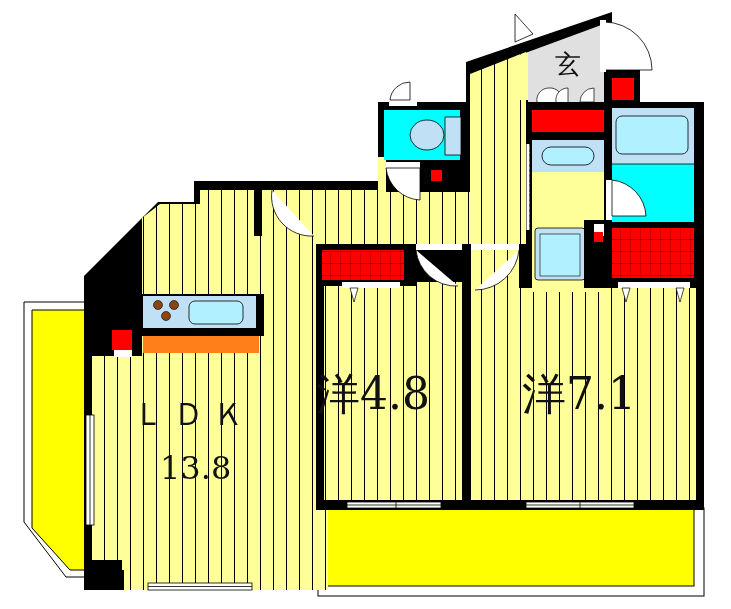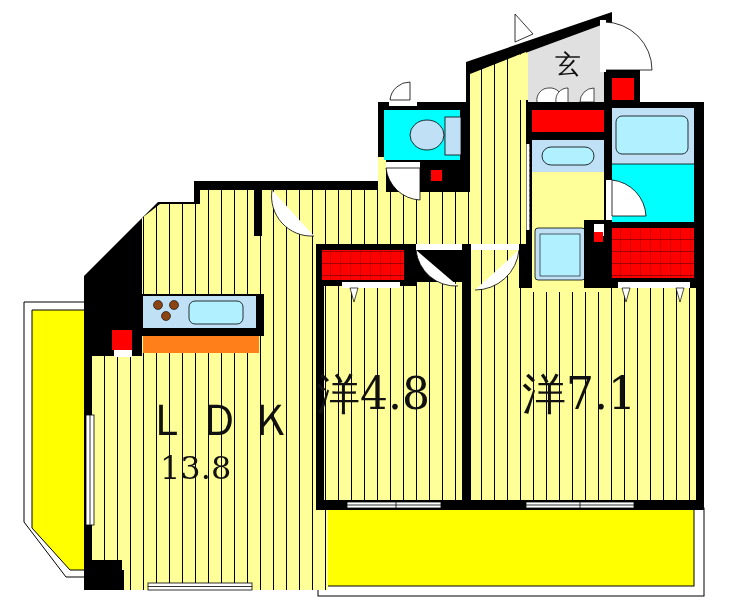--- a/index.html
+++ b/index.html
@@ -1,19 +1,19 @@
 <!DOCTYPE html>
 <html><head>
 <meta charset="utf-8">
 <style>
   html, body { margin: 0; padding: 0; background: #ffffff; }
   body { width: 731px; height: 609px; overflow: hidden; position: relative; }
   #plan { position: absolute; left: 0; top: 0; width: 731px; height: 609px; }
   .lbl { position: absolute; font-family: "DejaVu Serif", "Liberation Serif", serif; color: #111; white-space: nowrap; line-height: 1; }
-  .room-ldk-name { left: 146px; top: 398px; font-size: 44px; letter-spacing: 8px; }
+  .room-ldk-name { left: 133px; top: 398px; font-size: 32px; letter-spacing: 8px; }
   .room-ldk-size { left: 160px; top: 452px; font-size: 32px; }
   .room-w1 { left: 316px; top: 372px; font-size: 44px; }
   .room-w2 { left: 522px; top: 372px; font-size: 44px; text-align: right; }
   .room-genkan { left: 555px; top: 51px; font-size: 26px; }
 </style>
 </head>
 <body>
 
 <svg id="plan" viewBox="0 0 731 609" xmlns="http://www.w3.org/2000/svg">
   <defs>

